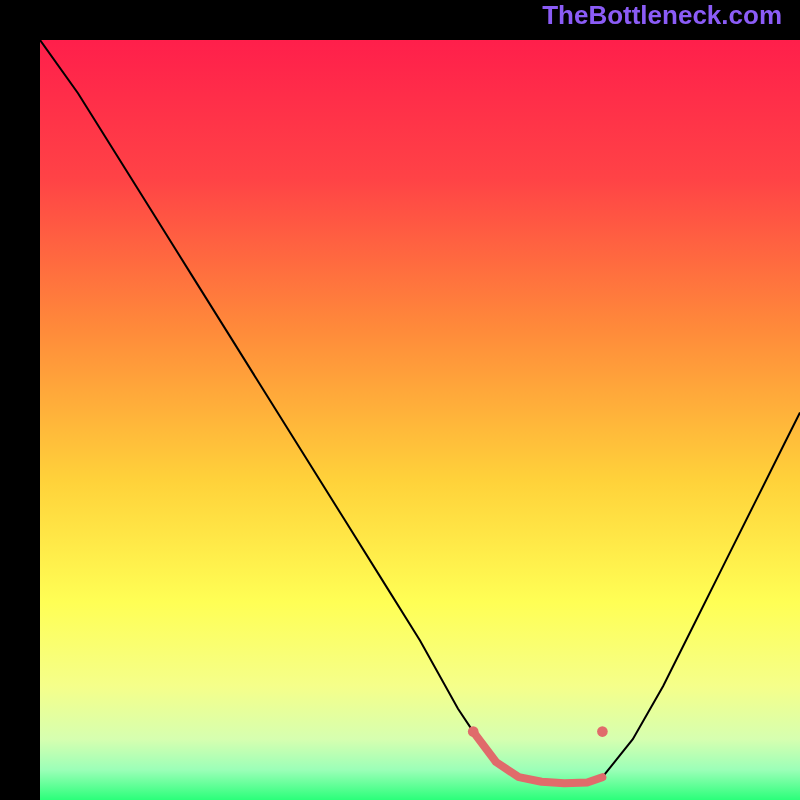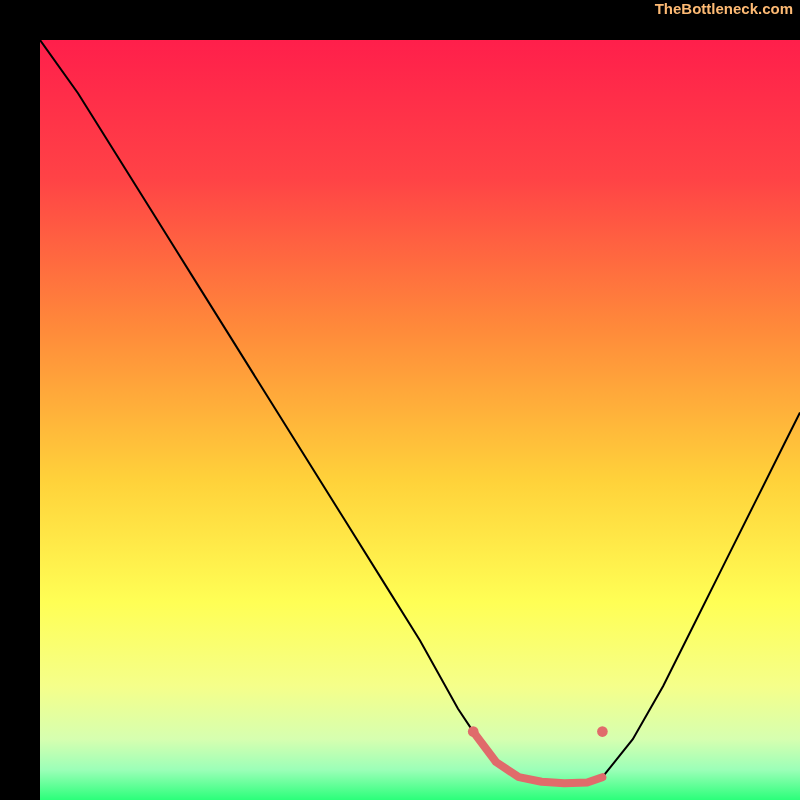--- a/index.html
+++ b/index.html
@@ -36,25 +36,25 @@
   .curve-svg {
     position: absolute;
     left: 0;
     top: 0;
     width: 760px;
     height: 760px;
   }
   .watermark {
     position: absolute;
     top: 0px;
-    right: 7px;
+    right: 18px;
     font-family: Arial, Helvetica, sans-serif;
-    font-size: 15px;
+    font-size: 26px;
     font-weight: bold;
-    color: #fdba74;
+    color: #8b5cf6;
     letter-spacing: 0px;
   }
 </style>
 </head>
 <body>
 
 <div class="frame">
 
   <div class="plot-area">
 

